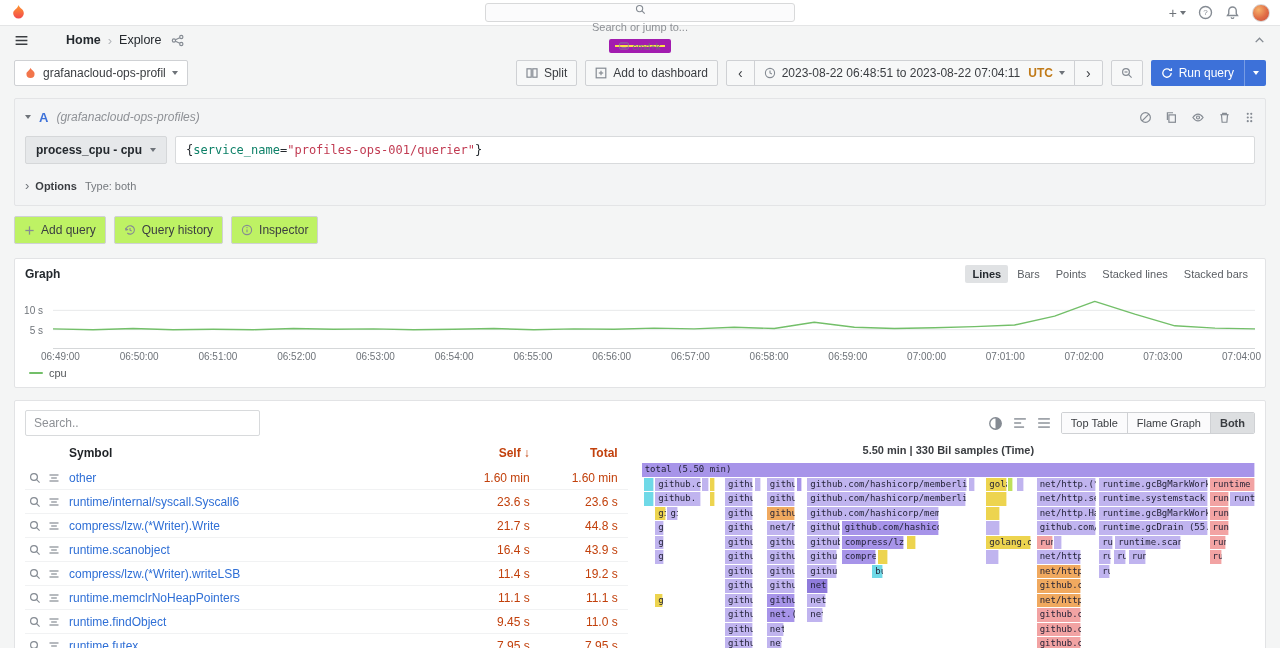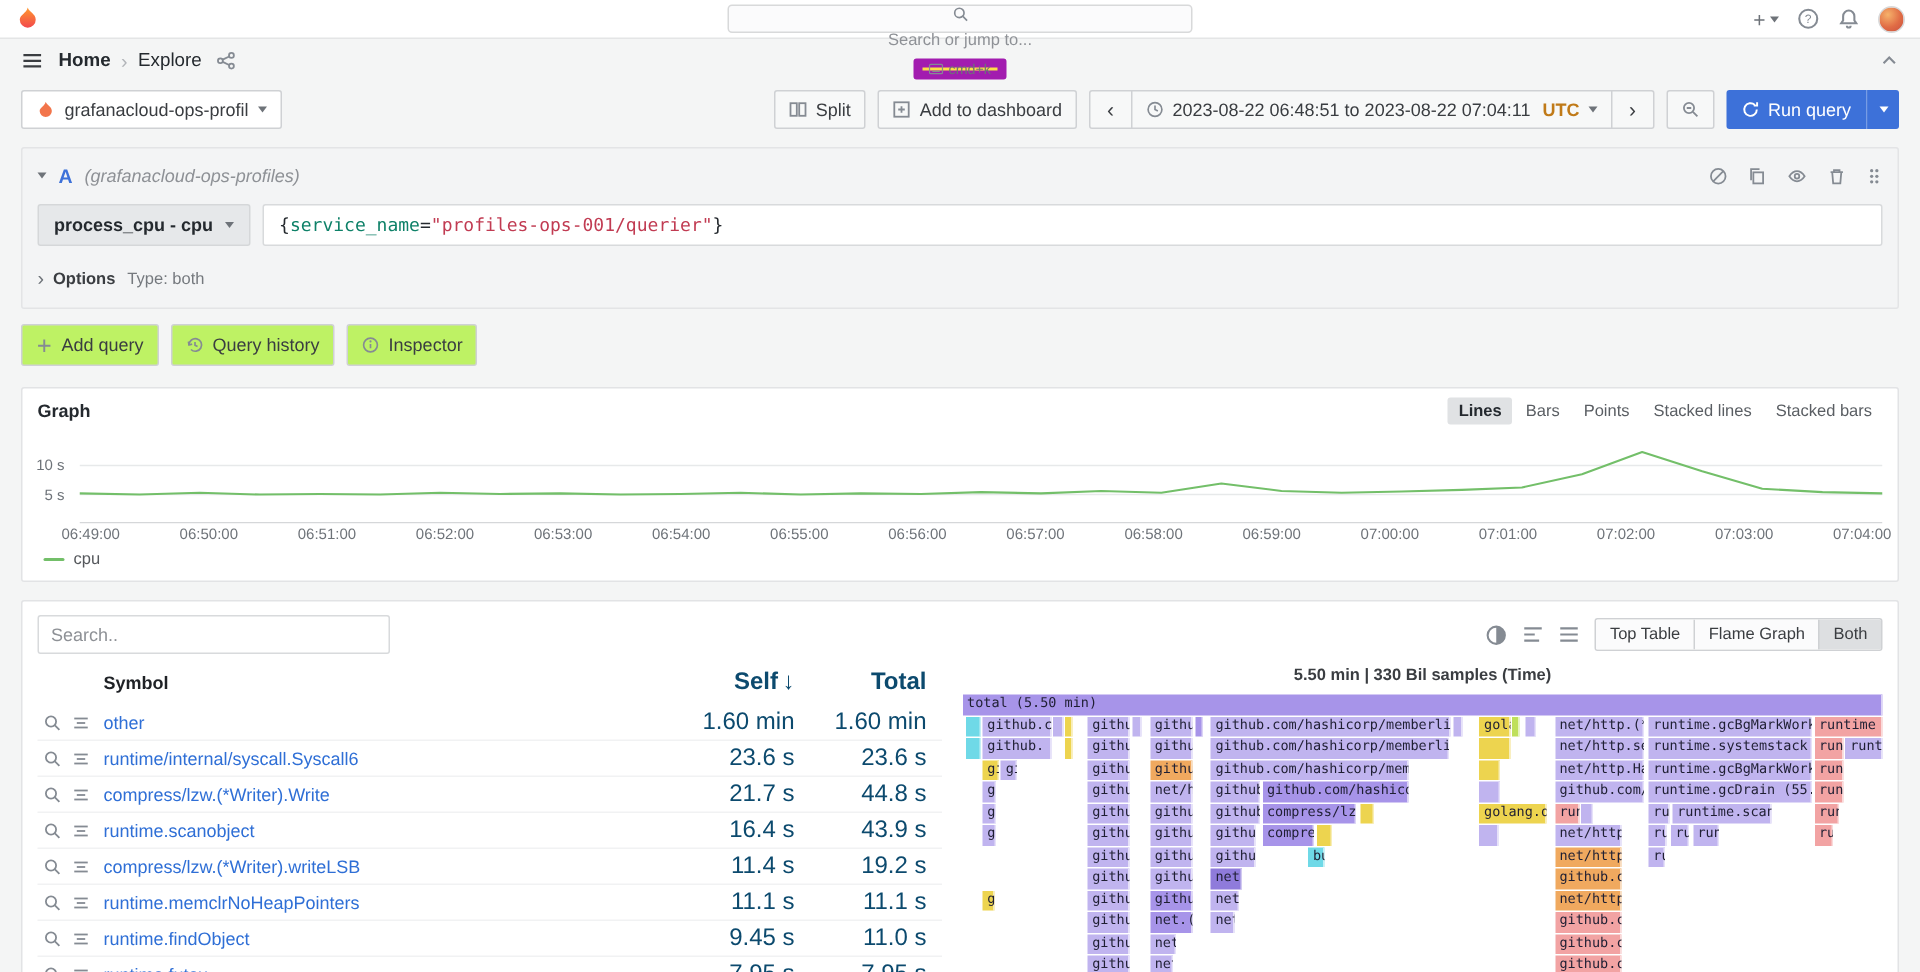--- a/index.html
+++ b/index.html
@@ -16,21 +16,21 @@
   .searchbox .ph { color:#8E9196; font-size:11px; flex:1; }
   .kbd { display:flex; align-items:center; gap:3px; border:6px solid #a21caf; border-radius:2px; padding:0 4px; height:14px; font-size:9.5px; color:#6E7379; background:#fde047; }
   .nav-right { margin-left:auto; display:flex; align-items:center; gap:12px; }
   .plusgrp { display:flex; align-items:center; gap:3px; color:#6E7379; cursor:pointer; }
   .plusgrp .plus { font-size:14px; line-height:1; }
   .avatar { width:18px; height:18px; border-radius:50%; background:radial-gradient(circle at 35% 30%, #F6B26B 0%, #E06C45 55%, #C94F3F 100%); border:1px solid #D8D9DA; }
   .caret { display:inline-block; width:0; height:0; border-left:3.5px solid transparent; border-right:3.5px solid transparent; border-top:4px solid currentColor; }
 
   
   .pagebar { height:28px; display:flex; align-items:center; gap:10px; padding:0 14px; }
-  .bc { display:flex; gap:7px; }
+  .bc { display:flex; gap:7px;margin-left:27px; }
   .bc-item { font-size:12.5px; color:#24292E; cursor:pointer; }
   .bc-item.first { font-weight:700; }
   .bc-sep { color:#B2B5B9; font-size:13px; }
   .pagebar .spacer { flex:1; }
 
   
   .toolbar { display:flex; align-items:center; padding:6px 14px 12px; gap:8px; }
   .btn { height:26px; display:inline-flex; align-items:center; gap:6px; padding:0 9px; border:1px solid #CFD1D4; border-radius:2px; background:#F7F8F8; color:#3A3D41; font-size:12px; font-weight:500; cursor:pointer; white-space:nowrap; }
   .btn.white { background:#FFFFFF; }
   .btn-group { display:flex; }
@@ -80,31 +80,31 @@
   .legend .lname { font-size:11px; color:#55585C; }
 
   
   .fg-toolbar { display:flex; align-items:center; padding:9px 10px 8px; gap:20px; }
   .fg-search { width:235px; height:26px; border:1px solid #D8DADC; border-radius:2px; padding:0 8px; font-size:12px; font-family:"Liberation Sans",sans-serif; color:#24292E; background:#fff; }
   .fg-search::placeholder { color:#8E9196; }
   .fg-tools { margin-left:auto; display:flex; align-items:center; gap:10px; }
   .seg-group { display:flex; border:1px solid #CFD1D4; border-radius:2px; overflow:hidden; }
   .seg { padding:4px 9px; font-size:11px; color:#3A3D41; border-left:1px solid #CFD1D4; cursor:pointer; background:#FBFBFC; white-space:nowrap; }
   .seg:first-child { border-left:none; }
-  .seg.active { background:#DDDFE1; font-weight:400; }
+  .seg.active { background:#DDDFE1; font-weight:700; }
   .fg-body { display:flex; padding:0 10px 10px; }
   .tt { width:49%; flex:none; }
   .tt-row, .tt-head { display:grid; grid-template-columns:44px 1fr 88px 88px; align-items:center; }
   .tt-head { padding:2px 0 6px; font-weight:600; font-size:12px; color:#1F2226; }
   .tt-head .num, .tt-row .num { text-align:right; padding-right:10px; }
   .tt-row { height:24px; border-bottom:1px solid #F1F2F3; }
   .tt-icons { display:flex; gap:7px; padding-left:4px; }
   .tt-icons svg { cursor:pointer; }
   .sym { color:#2F6FD6; font-size:12px; cursor:pointer; white-space:nowrap; overflow:hidden; }
-  .num { font-size:16px; color:#0c4a6e; }
+  .num { font-size:12px; color:#c2410c; }
   .sortarrow { margin-left:3px; }
   .fg { flex:1; padding-left:14px; min-width:0; }
   .fg-meta { text-align:center; font-size:11px; font-weight:600; color:#3A3D41; padding:0 0 7px; }
   .frow { position:relative; height:14.5px; }
   .fcell { position:absolute; top:0; height:13.5px; line-height:13.5px; font-family:"DejaVu Sans Mono", monospace; font-size:9px; color:#1F1F33; padding-left:3px; overflow:hidden; white-space:nowrap; box-shadow:inset -1px 0 0 rgba(255,255,255,.6); cursor:pointer; }
 </style>
 </head>
 <body>
 
 <div class="app">

